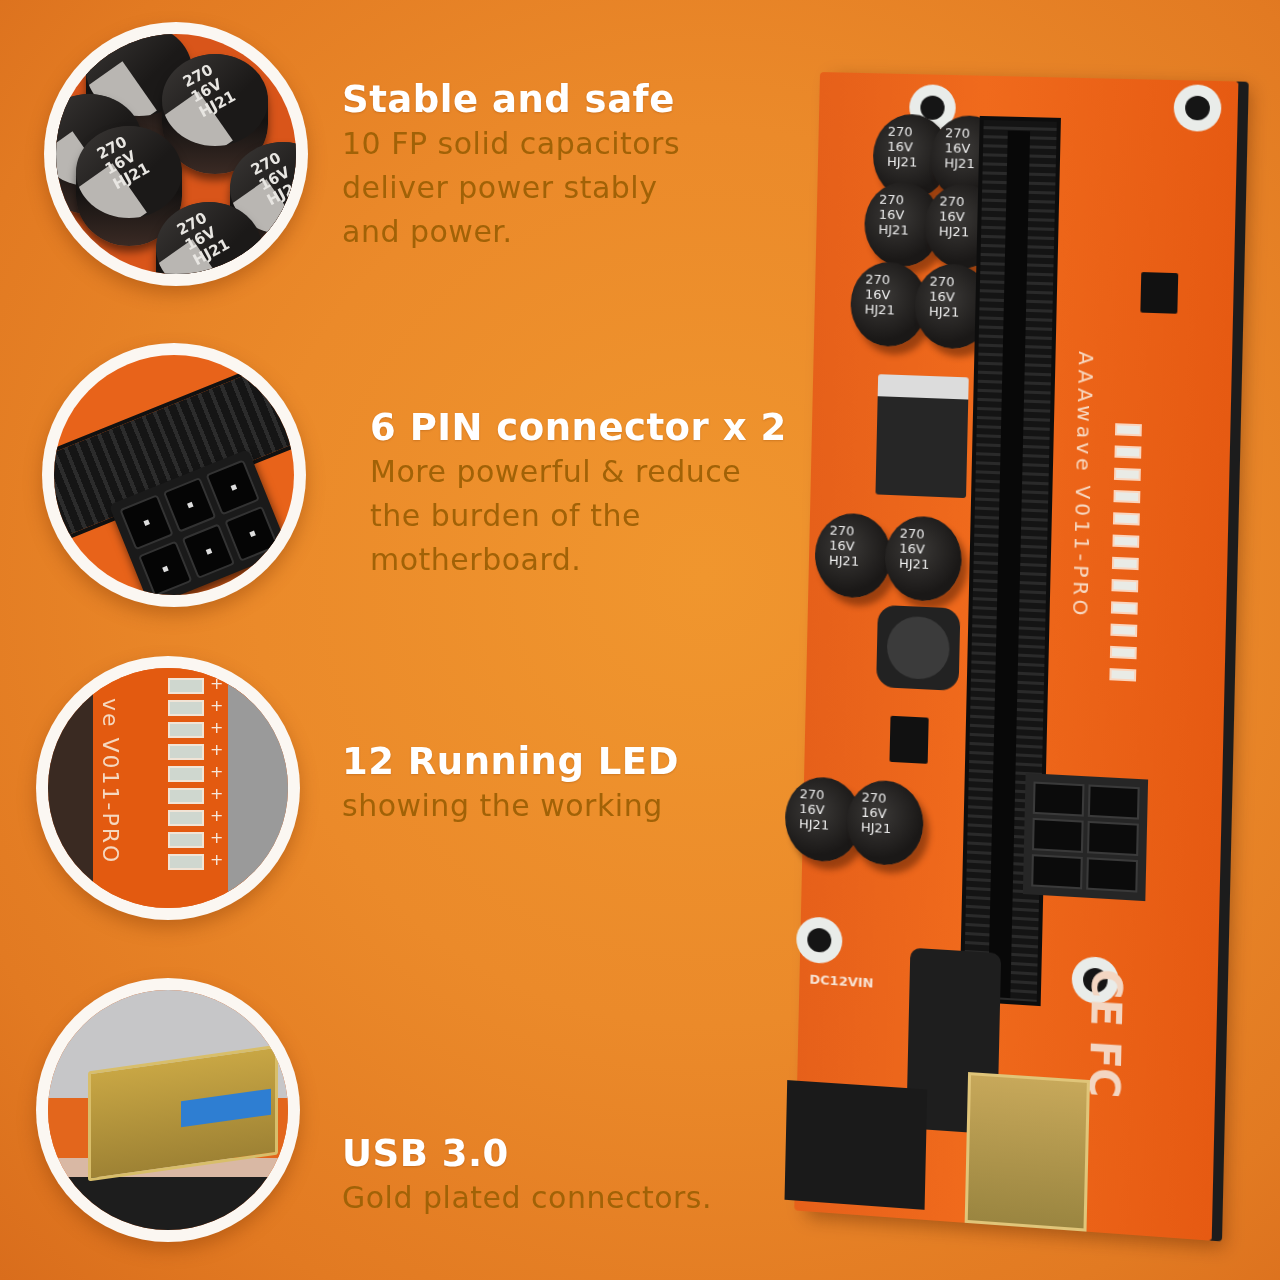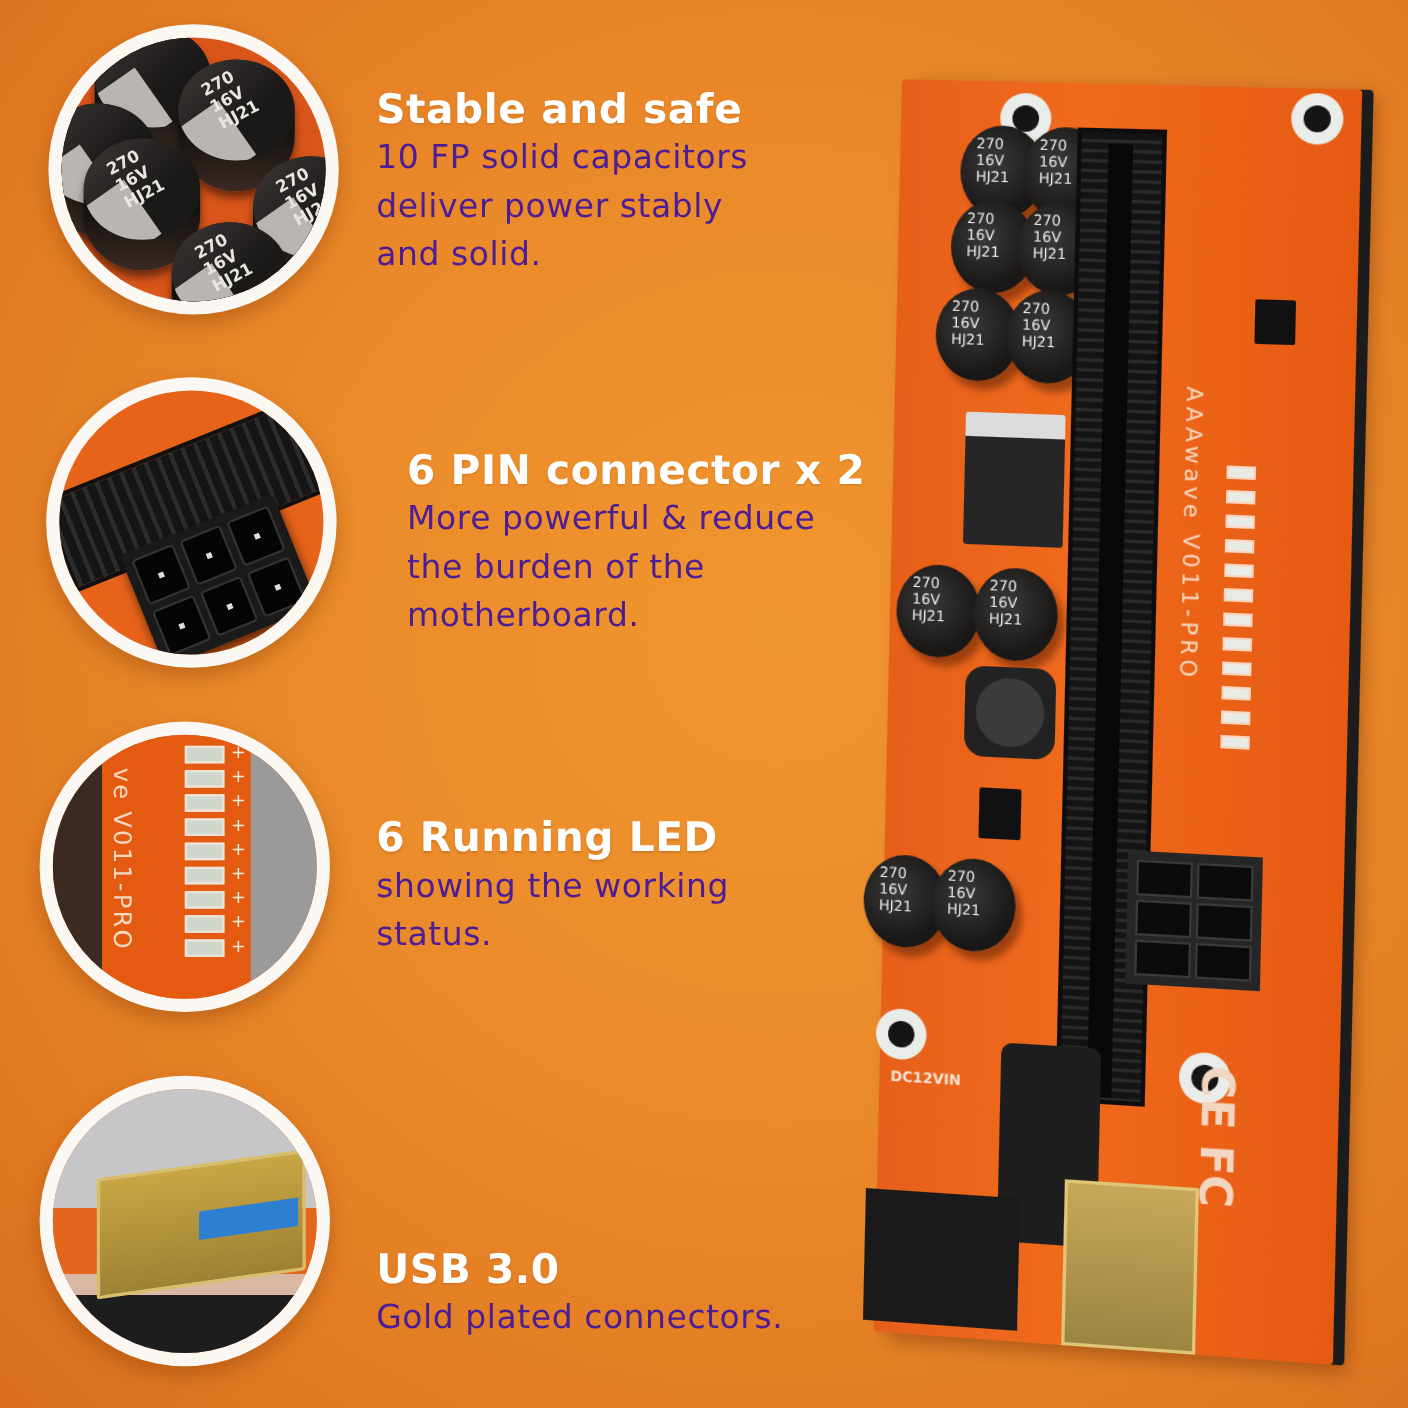--- a/index.html
+++ b/index.html
@@ -104,21 +104,21 @@
 
   
   .feature { position: absolute; left: 342px; color: #fff; }
   .feature h2 {
     font-family: "DejaVu Sans", sans-serif; font-weight: bold;
     font-size: 37px; line-height: 44px; letter-spacing: 0.5px;
     text-shadow: 0 1px 2px rgba(120,50,0,0.25);
   }
   .feature p {
     font-family: "DejaVu Sans", sans-serif; font-weight: normal;
-    font-size: 30px; line-height: 44px; letter-spacing: 0.5px; color: #4c1d95;
+    font-size: 30px; line-height: 44px; letter-spacing: 0.5px; color: #a16207;
   }
   .feature .line { display: block; }
 
   
   .board {
     position: absolute; left: 820px; top: 72px; width: 420px; height: 1140px;
     transform: perspective(1600px) rotateY(-4deg) rotateZ(1.3deg);
     transform-origin: top left;
   }
   .board-face {
@@ -258,38 +258,37 @@
         <div class="blue"></div>
       </div>
   </div>
 </div>
 
 <div class="feature" style="top:78px;">
   <h2>Stable and safe</h2>
   <p>
     <span class="line">10 FP solid capacitors</span>
     <span class="line">deliver power stably</span>
-    <span class="line">and solid.</span>
+    <span class="line">and power.</span>
   </p>
 </div>
 
 <div class="feature" style="top:406px;margin-left:28px;">
   <h2>6 PIN connector x 2</h2>
   <p>
     <span class="line">More powerful &amp; reduce</span>
     <span class="line">the burden of the</span>
     <span class="line">motherboard.</span>
   </p>
 </div>
 
 <div class="feature" style="top:740px;">
-  <h2>6 Running LED</h2>
+  <h2>12 Running LED</h2>
   <p>
     <span class="line">showing the working</span>
-    <span class="line">status.</span>
   </p>
 </div>
 
 <div class="feature" style="top:1132px;">
   <h2>USB 3.0</h2>
   <p>
     <span class="line">Gold plated connectors.</span>
   </p>
 </div>
 

